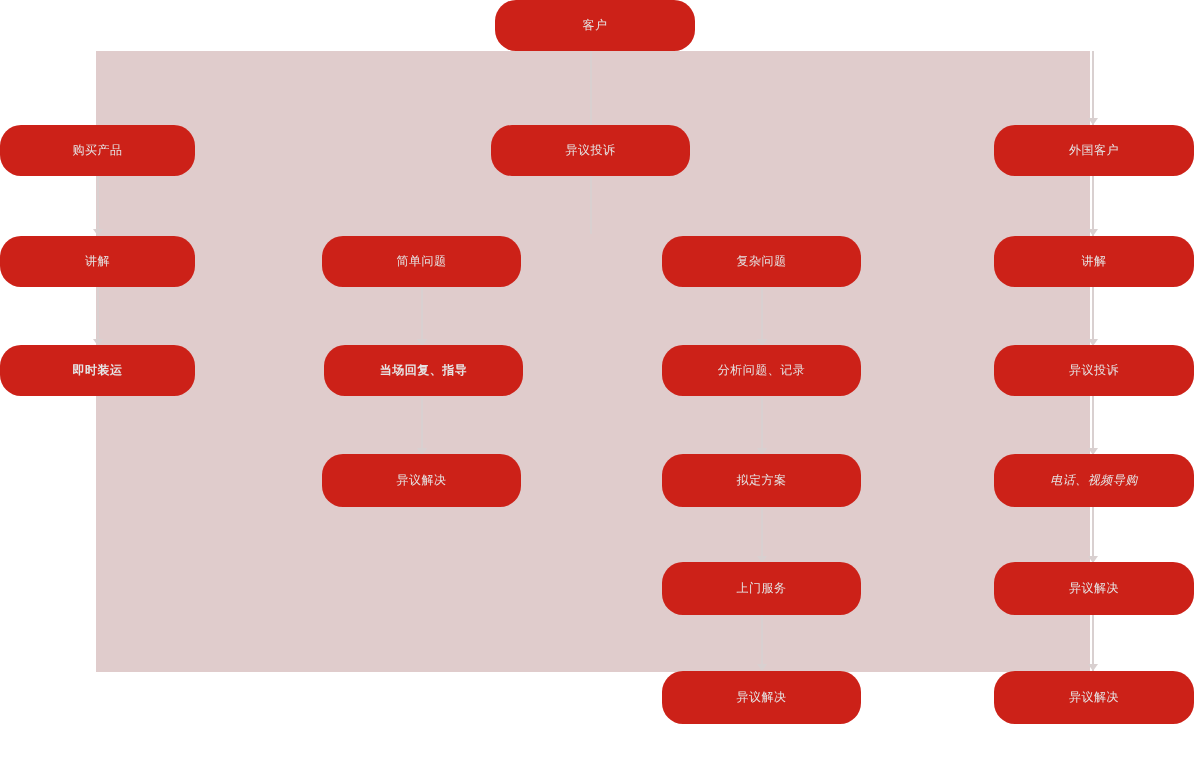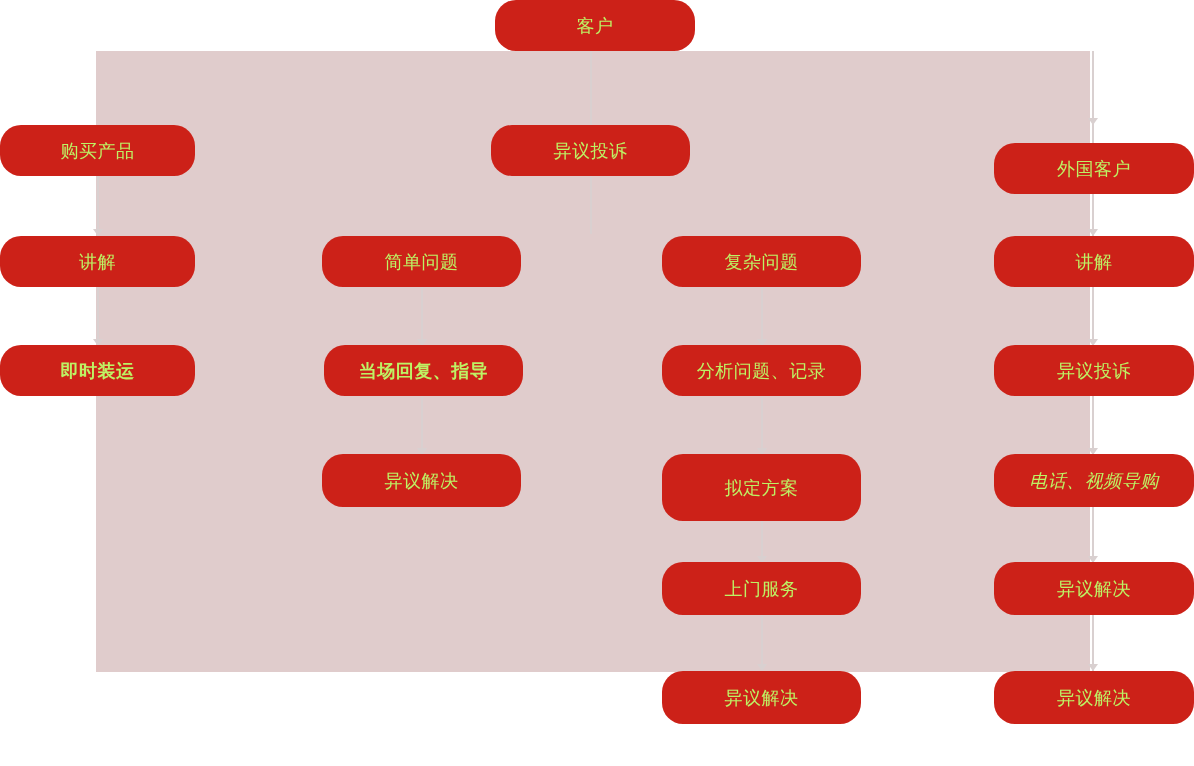--- a/index.html
+++ b/index.html
@@ -18,22 +18,22 @@
     width: 1194px;
     height: 766px;
   }
   .panel {
     position: absolute;
     background: #e0cccc;
   }
   .node {
     position: absolute;
     background: #cc2118;
-    color: #bef264;
-    font-size: 18px;
+    color: #e5e5e5;
+    font-size: 12px;
     display: flex;
     align-items: center;
     justify-content: center;
     text-align: center;
     letter-spacing: 0.5px;
     box-sizing: border-box;
     padding: 0 6px;
     border-radius: 21px;
   }
   .conn {
@@ -96,24 +96,24 @@
   <div class="node" style="left:0px; top:345px; width:195px; height:51px;font-weight:bold;">即时装运</div>
 
   <div class="node" style="left:491px; top:125px; width:199px; height:51px;">异议投诉</div>
 
   <div class="node" style="left:322px; top:236px; width:199px; height:51px;">简单问题</div>
   <div class="node" style="left:324px; top:345px; width:199px; height:51px;font-weight:bold;">当场回复、指导</div>
   <div class="node" style="left:322px; top:454px; width:199px; height:53px;">异议解决</div>
 
   <div class="node" style="left:662px; top:236px; width:199px; height:51px;">复杂问题</div>
   <div class="node" style="left:662px; top:345px; width:199px; height:51px;">分析问题、记录</div>
-  <div class="node" style="left:662px; top:454px; width:199px; height:67px;">拟定方案</div>
+  <div class="node" style="left:662px; top:454px; width:199px; height:53px;">拟定方案</div>
   <div class="node" style="left:662px; top:562px; width:199px; height:53px;text-align:center;">上门服务</div>
   <div class="node" style="left:662px; top:671px; width:199px; height:53px;">异议解决</div>
 
-  <div class="node" style="left:994px; top:143px; width:200px; height:51px;">外国客户</div>
+  <div class="node" style="left:994px; top:125px; width:200px; height:51px;">外国客户</div>
   <div class="node" style="left:994px; top:236px; width:200px; height:51px;">讲解</div>
   <div class="node" style="left:994px; top:345px; width:200px; height:51px;">异议投诉</div>
   <div class="node" style="left:994px; top:454px; width:200px; height:53px;font-style:italic;">电话、视频导购</div>
   <div class="node" style="left:994px; top:562px; width:200px; height:53px;">异议解决</div>
   <div class="node" style="left:994px; top:671px; width:200px; height:53px;">异议解决</div>
 
 </div>
 
 </body></html>

